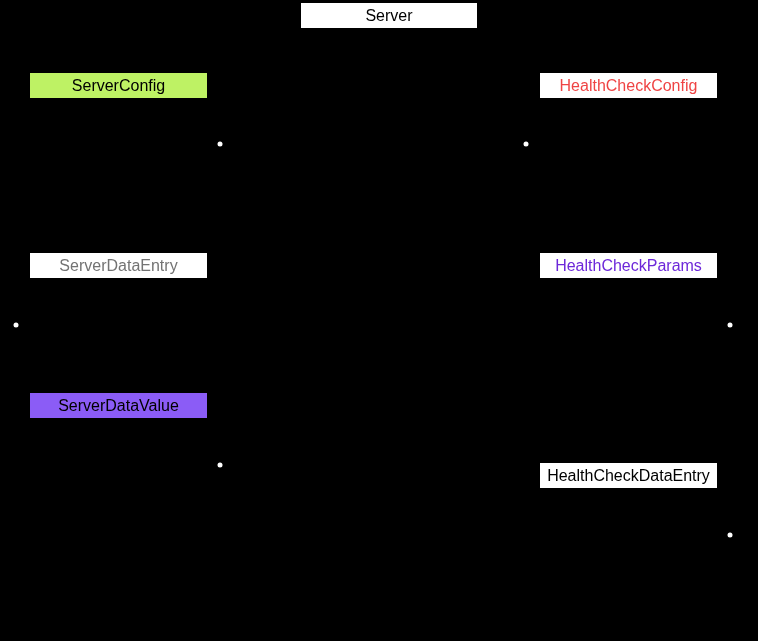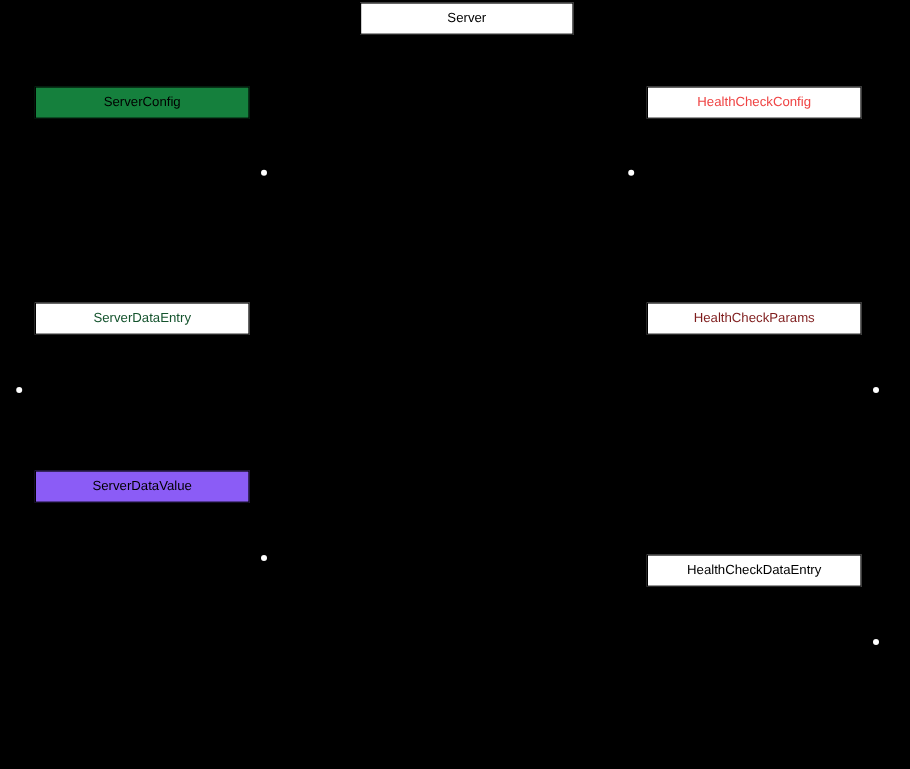--- a/index.html
+++ b/index.html
@@ -19,21 +19,21 @@
     position: absolute;
     background: #ffffff;
     color: #000000;
     display: flex;
     align-items: center;
     justify-content: center;
     box-sizing: border-box;
     border: 1px solid #000000;
   }
   .node-label {
-    font-size: 11px;
+    font-size: 16px;
     line-height: 1;
     color: #000000;
     white-space: nowrap;
   }
   .dot {
     position: absolute;
     width: 5px;
     height: 5px;
     border-radius: 50%;
     background: #ffffff;
@@ -41,31 +41,31 @@
   }
 </style>
 </head>
 <body>
 
 <div id="canvas">
   <div id="nodes-layer">
       <div class="node" style="left: 300px; top: 2px; width: 178px; height: 27px; background: rgb(255, 255, 255);">
         <span class="node-label" style="color: rgb(0, 0, 0);">Server</span>
       </div>
-      <div class="node" style="left: 29px; top: 72px; width: 179px; height: 27px; background: #15803d;">
+      <div class="node" style="left: 29px; top: 72px; width: 179px; height: 27px; background: #bef264;">
         <span class="node-label" style="color: rgb(0, 0, 0);">ServerConfig</span>
       </div>
       <div class="node" style="left: 539px; top: 72px; width: 179px; height: 27px; background: rgb(255, 255, 255);">
         <span class="node-label" style="color: #ef4444;">HealthCheckConfig</span>
       </div>
       <div class="node" style="left: 29px; top: 252px; width: 179px; height: 27px; background: rgb(255, 255, 255);">
-        <span class="node-label" style="color: #14532d;">ServerDataEntry</span>
+        <span class="node-label" style="color: #737373;">ServerDataEntry</span>
       </div>
       <div class="node" style="left: 539px; top: 252px; width: 179px; height: 27px; background: rgb(255, 255, 255);">
-        <span class="node-label" style="color: #7f1d1d;">HealthCheckParams</span>
+        <span class="node-label" style="color: #6d28d9;">HealthCheckParams</span>
       </div>
       <div class="node" style="left: 29px; top: 392px; width: 179px; height: 27px; background: #8b5cf6;">
         <span class="node-label" style="color: rgb(0, 0, 0);">ServerDataValue</span>
       </div>
       <div class="node" style="left: 539px; top: 462px; width: 179px; height: 27px; background: rgb(255, 255, 255);">
         <span class="node-label" style="color: rgb(0, 0, 0);">HealthCheckDataEntry</span>
       </div>
     </div>
   <div id="dots-layer">
       <div class="dot" style="left: 220px; top: 144px; width: 5px; height: 5px; background: rgb(255, 255, 255);"></div>

